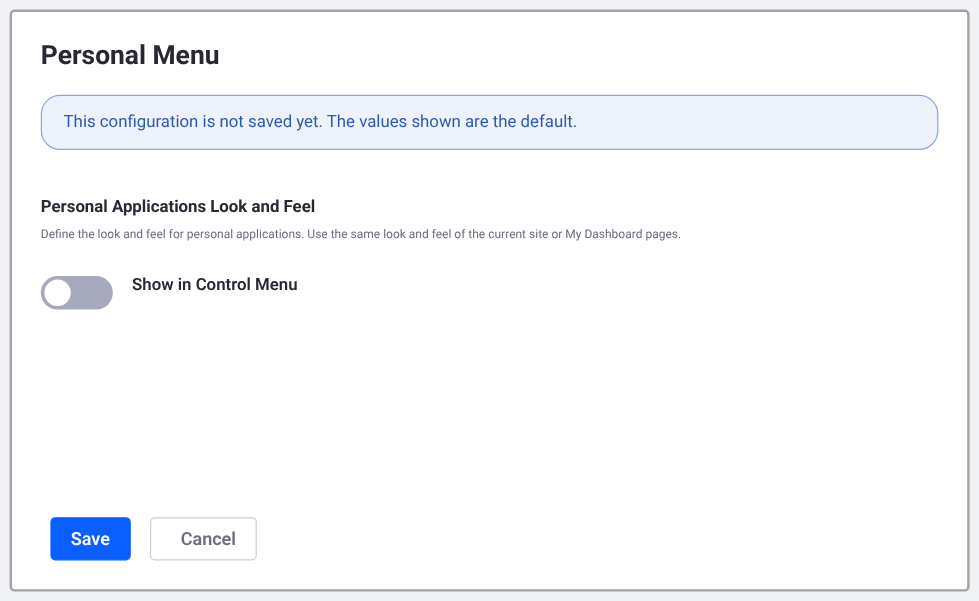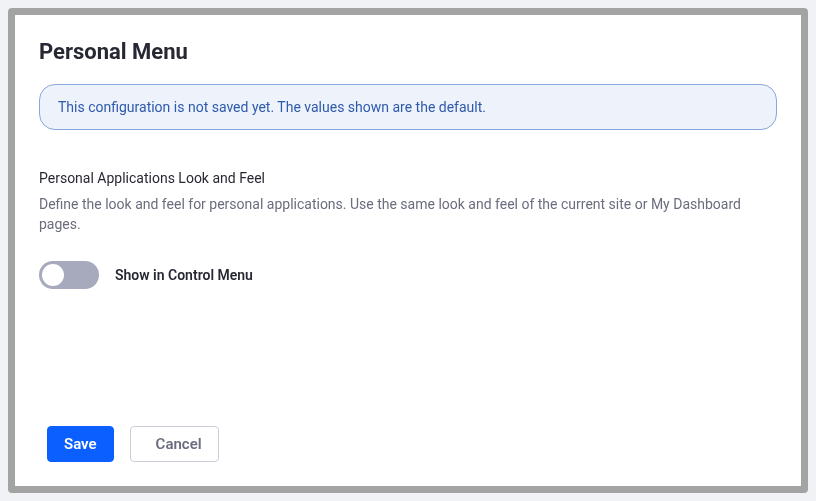--- a/index.html
+++ b/index.html
@@ -5,21 +5,21 @@
     * { box-sizing: border-box; margin: 0; padding: 0; }
     body {
       font-family: -apple-system, BlinkMacSystemFont, "Segoe UI", Roboto, "Helvetica Neue", Arial, sans-serif;
       background: #f1f2f5;
       padding: 8px;
       width: 816px;
       height: 501px;
     }
     .panel {
       background: #ffffff;
-      border: 7px solid #a3a3a3;
+      border: 2px solid #a3a3a3;
       border-radius: 4px;
       padding: 24px;
       height: 485px;
       position: relative;
     }
     .panel-title {
       font-size: 22px;
       font-weight: 700;
       color: #272833;
       margin-bottom: 20px;
@@ -28,21 +28,21 @@
       background: #eef2fa;
       border: 1px solid #89a7e0;
       border-radius: 16px;
       padding: 14px 18px;
       color: #2e5aac;
       font-size: 14px;
       margin-bottom: 40px;
     }
     .field-label {
       font-size: 14px;
-      font-weight: 400;
+      font-weight: 700;
       color: #272833;
       margin-bottom: 8px;
     }
     .select-wrapper {
       position: relative;
       margin-bottom: 10px;
     }
     .select {
       width: 100%;
       background: #f1f2f5;
@@ -66,28 +66,28 @@
       gap: 2px;
     }
     .caret-up, .caret-down {
       width: 0; height: 0;
       border-left: 4px solid transparent;
       border-right: 4px solid transparent;
     }
     .caret-up { border-bottom: 4px solid #6b6c7e; }
     .caret-down { border-top: 4px solid #6b6c7e; }
     .help-text {
-      font-size: 14px;
+      font-size: 10px;
       color: #6b6c7e;
       line-height: 1.45;
       margin-bottom: 26px;
     }
     .toggle-row {
       display: flex;
-      align-items: center;
+      align-items: flex-start;
       gap: 16px;
     }
     .toggle {
       width: 60px;
       height: 28px;
       background: #a7a9bc;
       border-radius: 14px;
       position: relative;
       cursor: pointer;
       flex-shrink: 0;

